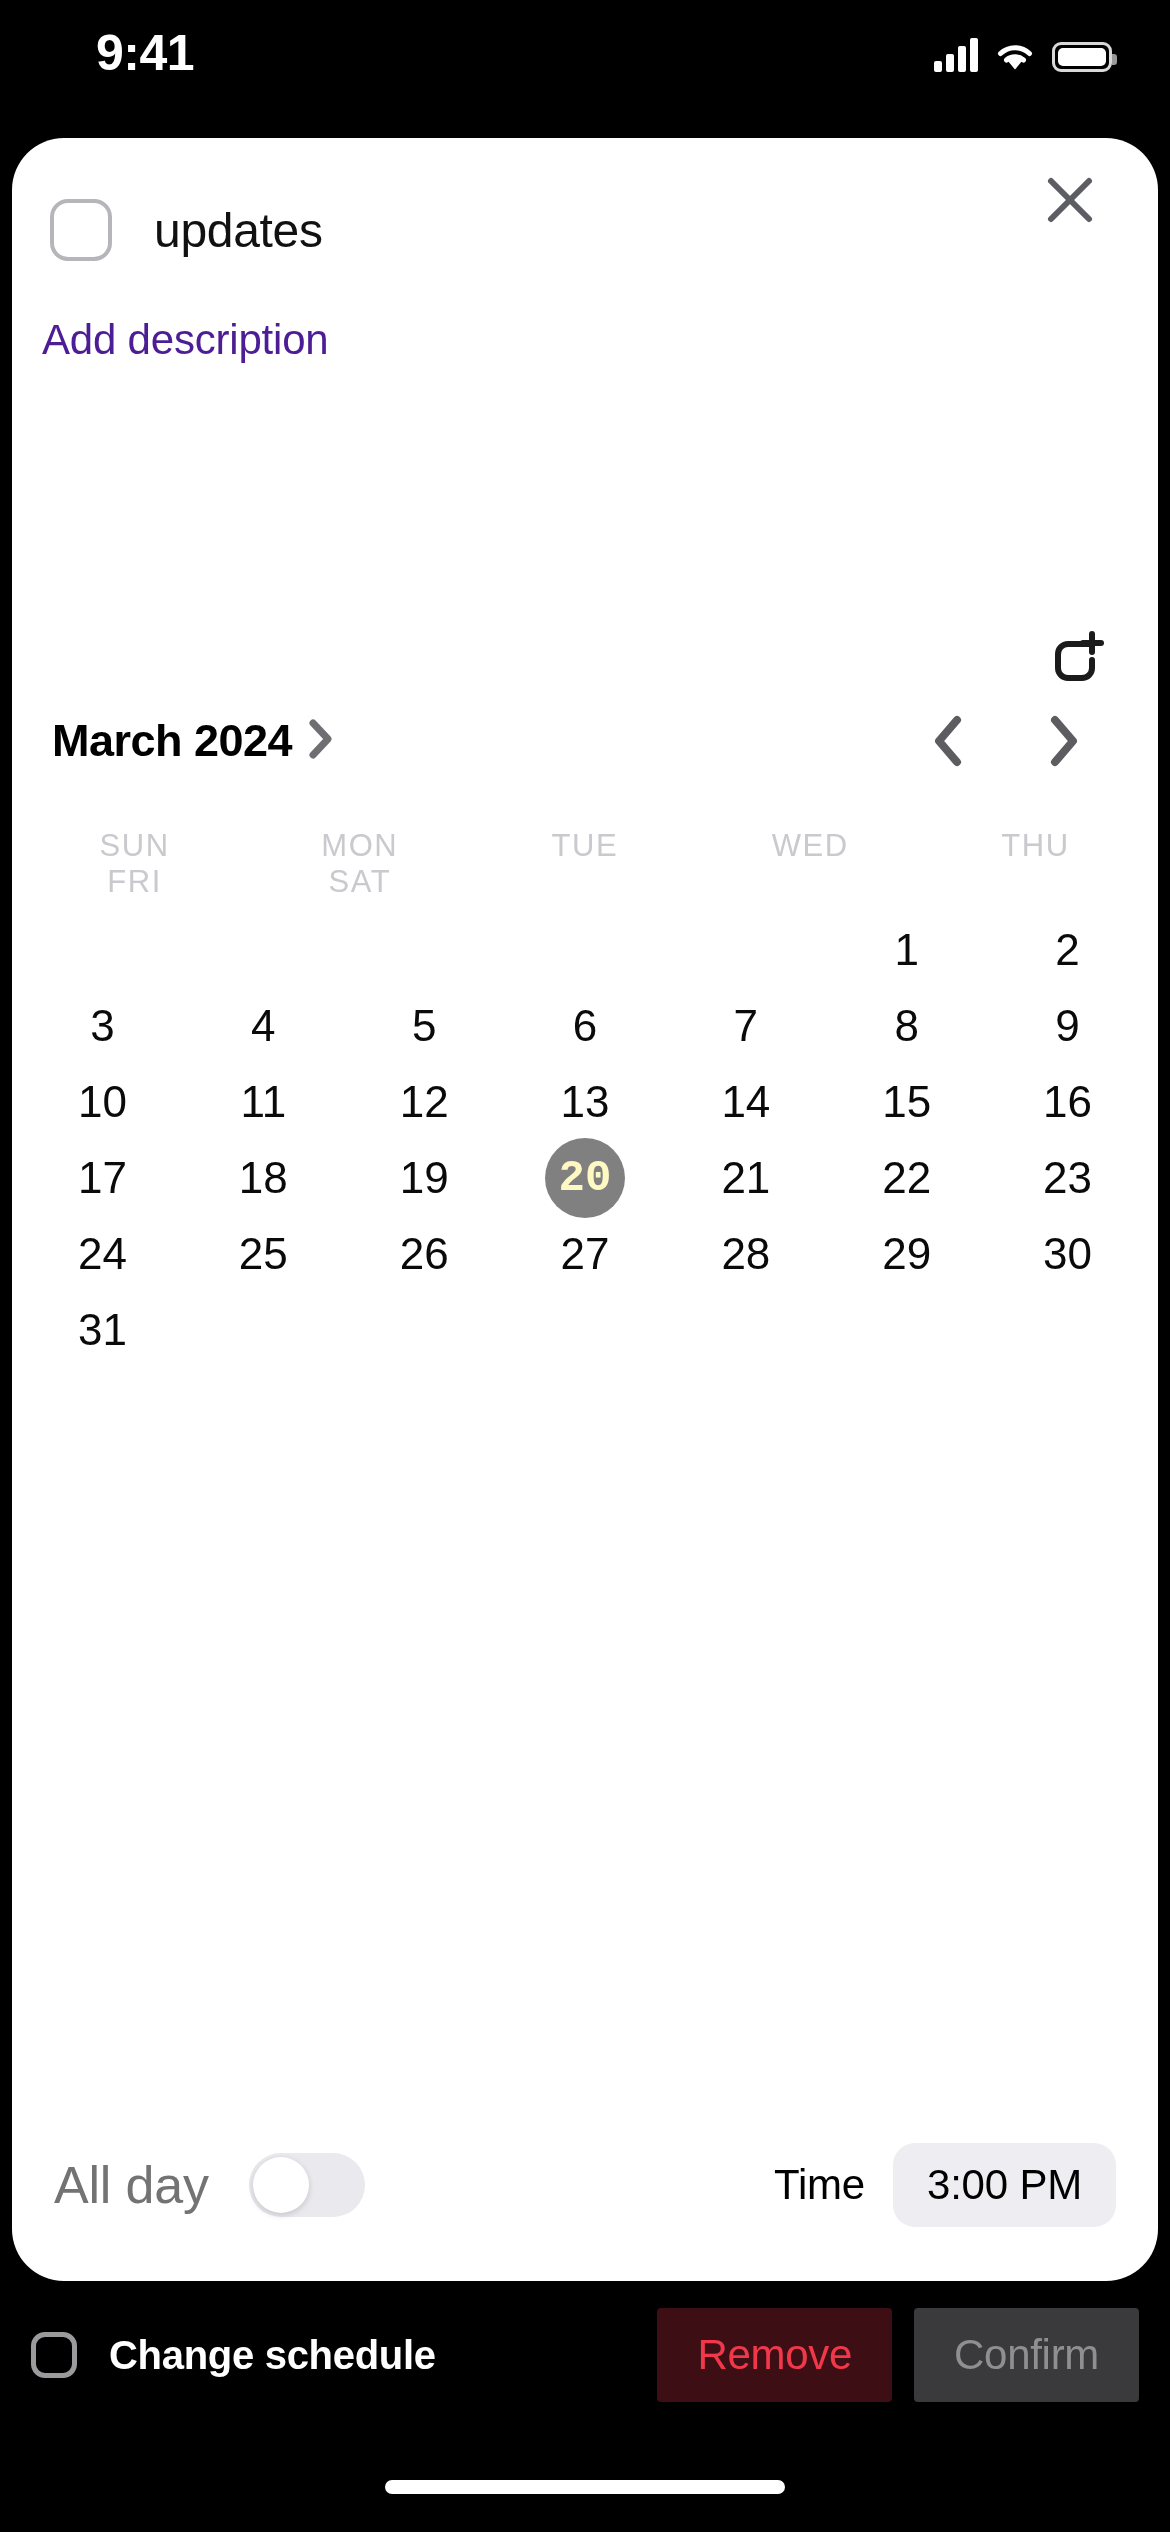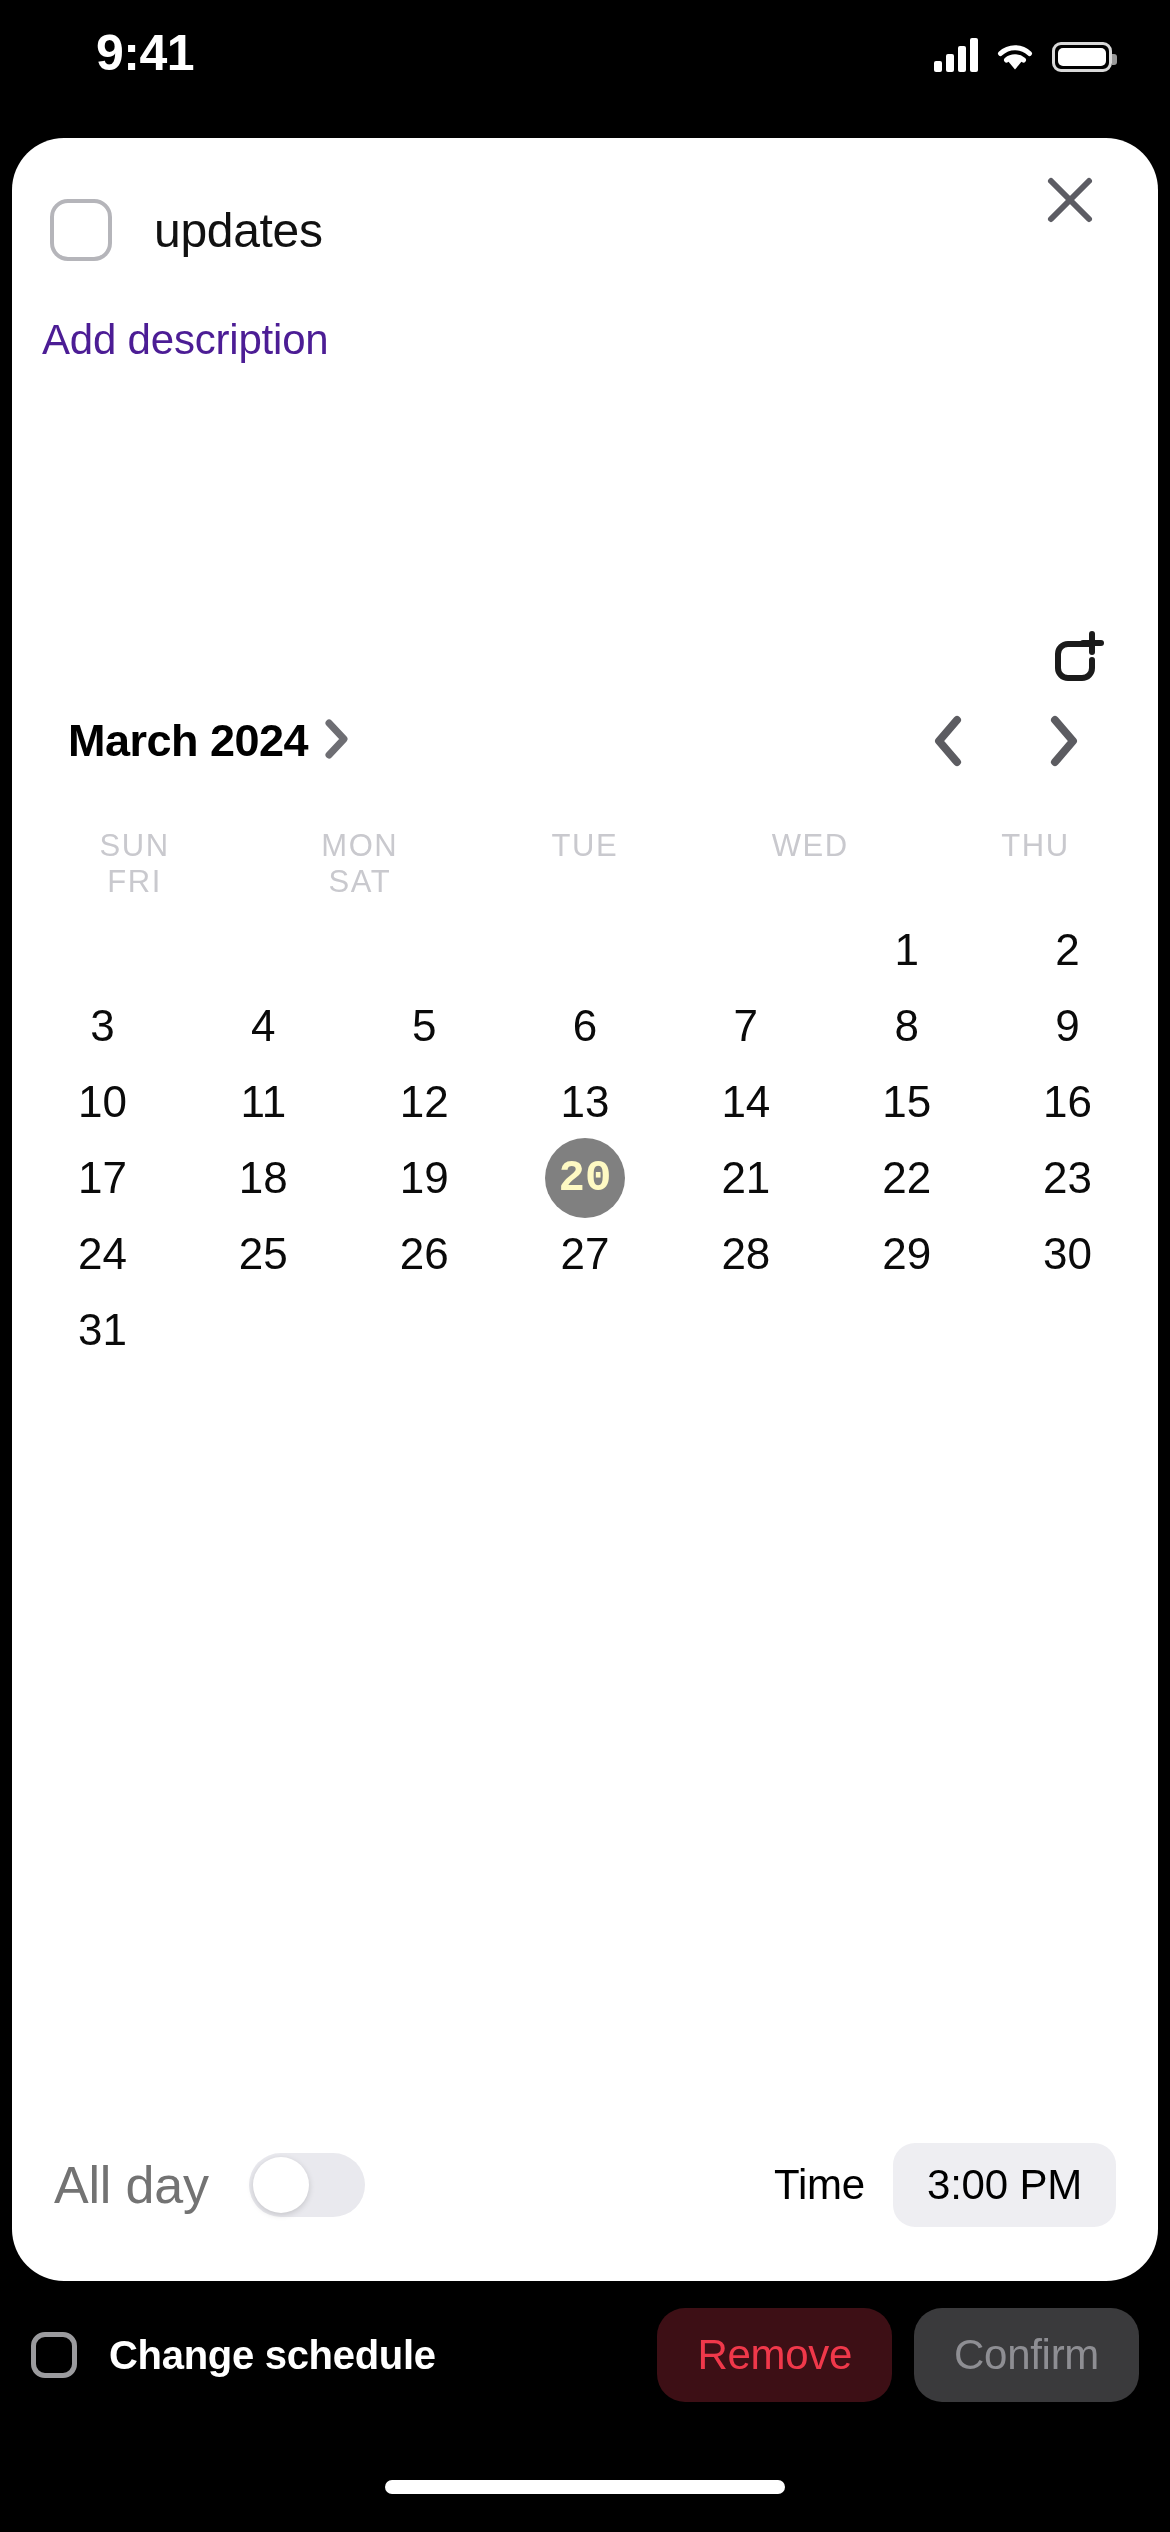--- a/index.html
+++ b/index.html
@@ -75,21 +75,21 @@
 
   .repeat-btn {
     position:absolute; right:38px; top:478px;
     width:86px; height:86px; display:flex; align-items:center; justify-content:center;
   }
 
   
   .cal { position:absolute; left:0; top:560px; width:100%; }
   .cal-head {
     position:relative; height:86px; display:flex; align-items:center;
-    padding:0 34px 0 56px;
+    padding:0 34px 0 40px;
     justify-content:space-between;
   }
   .month-btn { display:flex; align-items:center; gap:16px; }
   .month-label { font-size:45px; font-weight:700; color:#000; letter-spacing:-0.5px; }
   .nav-group { margin-left:auto; display:flex; align-items:center; gap:52px; padding-right:28px; }
   .nav-btn { width:64px; height:64px; display:flex; align-items:center; justify-content:center; }
 
   .weekdays {
     display:grid; grid-template-columns:repeat(5,1fr);
     margin-top:44px; padding:0 10px;
@@ -137,21 +137,21 @@
   
   .actionbar {
     position:absolute; left:0; top:2296px; width:1170px; height:118px;
     display:flex; align-items:center; padding:0 31px;
   }
   .cs-chk {
     width:46px; height:46px; border:5px solid #9b9b9e; border-radius:14px; flex:none;
   }
   .cs-label { margin-left:32px; font-size:40px; font-weight:700; color:#fff; letter-spacing:-0.3px; }
   .btn {
-    margin-left:22px; border-radius:28px; padding:0 40px; height:94px;
+    margin-left:22px; border-radius:4px; padding:0 40px; height:94px;
     display:flex; align-items:center; justify-content:center;
     font-size:42px; font-weight:400; letter-spacing:-0.3px;
   }
   .btn-remove { background:#3d0f15; color:#f0384a; margin-left:auto; }
   .btn-confirm { background:#3a3a3c; color:#8e8e93; }
 
   .home-indicator {
     position:absolute; left:50%; transform:translateX(-50%);
     bottom:38px; width:400px; height:14px; border-radius:8px; background:#fff;
   }

